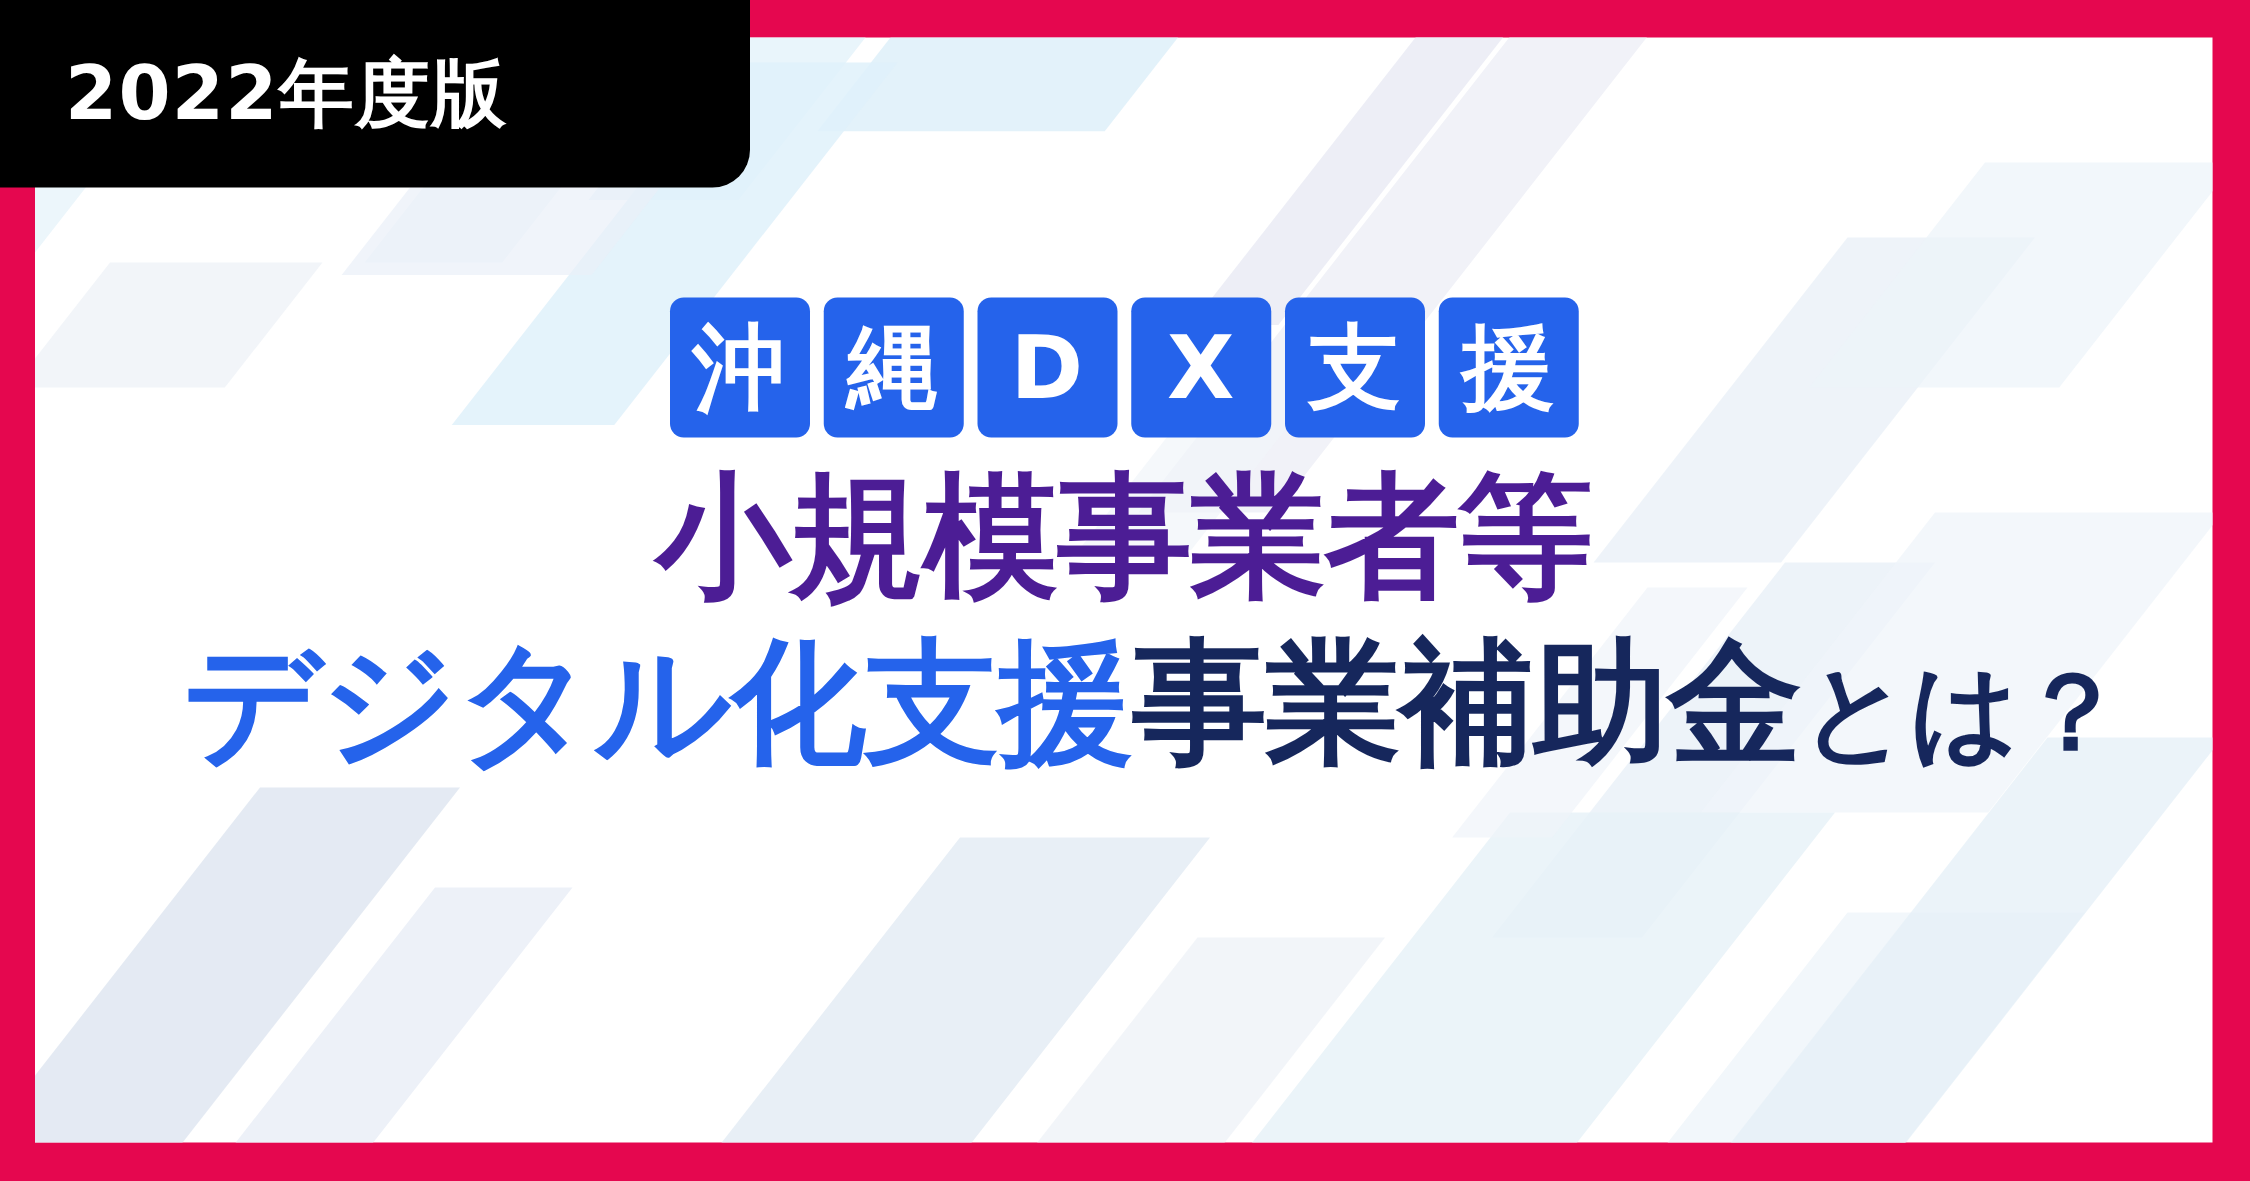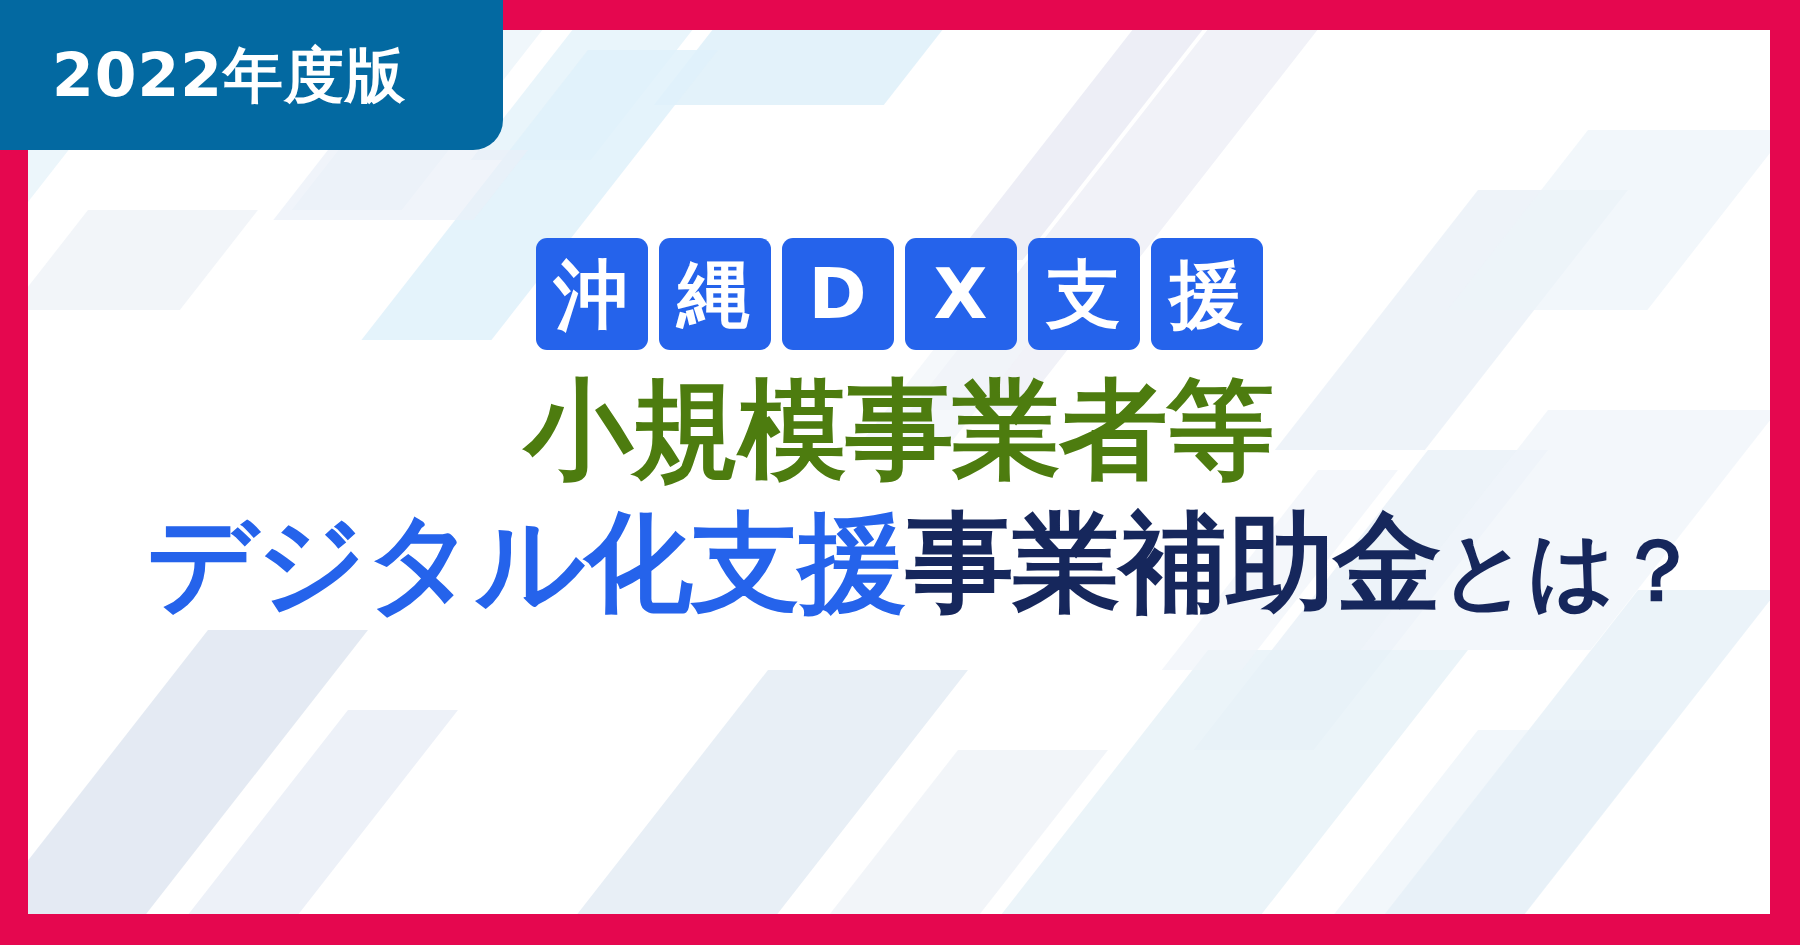--- a/index.html
+++ b/index.html
@@ -31,22 +31,22 @@
   .stripe {
     position:absolute;
     transform:skewX(-38deg);
     transform-origin:top left;
   }
 
   
   .badge {
     position:absolute;
     left:0; top:0;
-    width:503px; height:150px;
-    background:#0369a1;
+    width:600px; height:150px;
+    background:#000000;
     border-bottom-right-radius:30px;
     display:flex; align-items:center;
     z-index:6;
   }
   .badge-text {
     color:#ffffff;
     font-size:60px;
     font-weight:bold;
     letter-spacing:1px;
     padding-left:52px;
@@ -88,21 +88,21 @@
     left:0; right:0;
     top:340px;
     text-align:center;
     line-height:1.12;
     font-weight:bold;
     letter-spacing:-1px;
     white-space:nowrap;
   }
   .line1 {
     font-size:108px;
-    color:#4d7c0f;
+    color:#4c1d95;
     display:block;
   }
   .line2 {
     font-size:108px;
     display:block;
     margin-top:12px;
     padding-left:48px;
   }
   .seg-blue  { color:#2563EB; }
   .seg-navy  { color:#16275C; }

